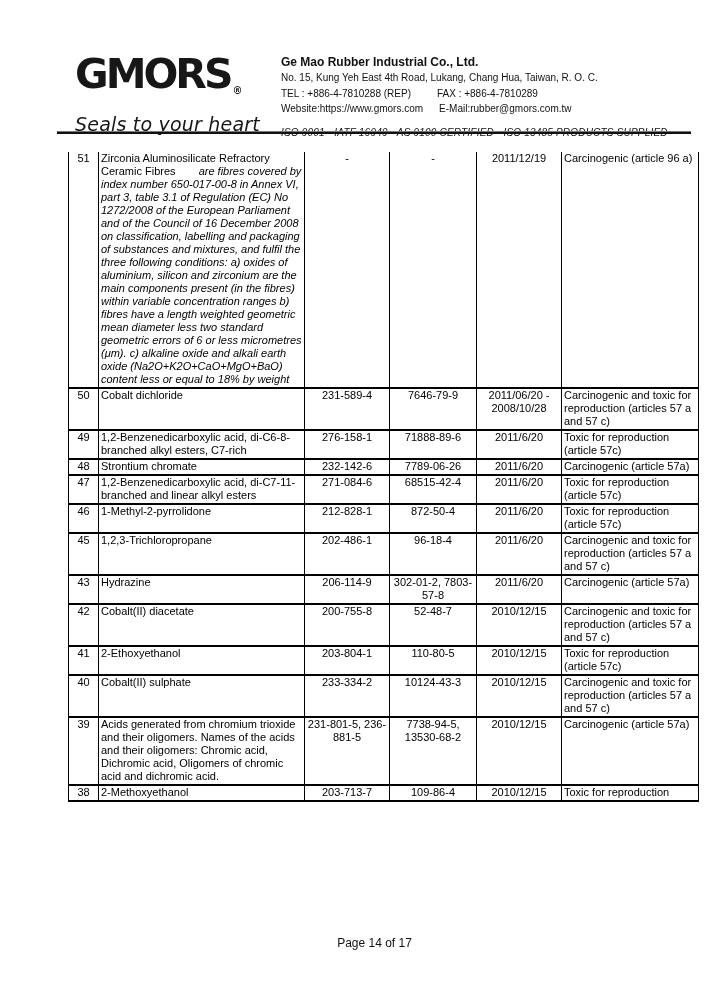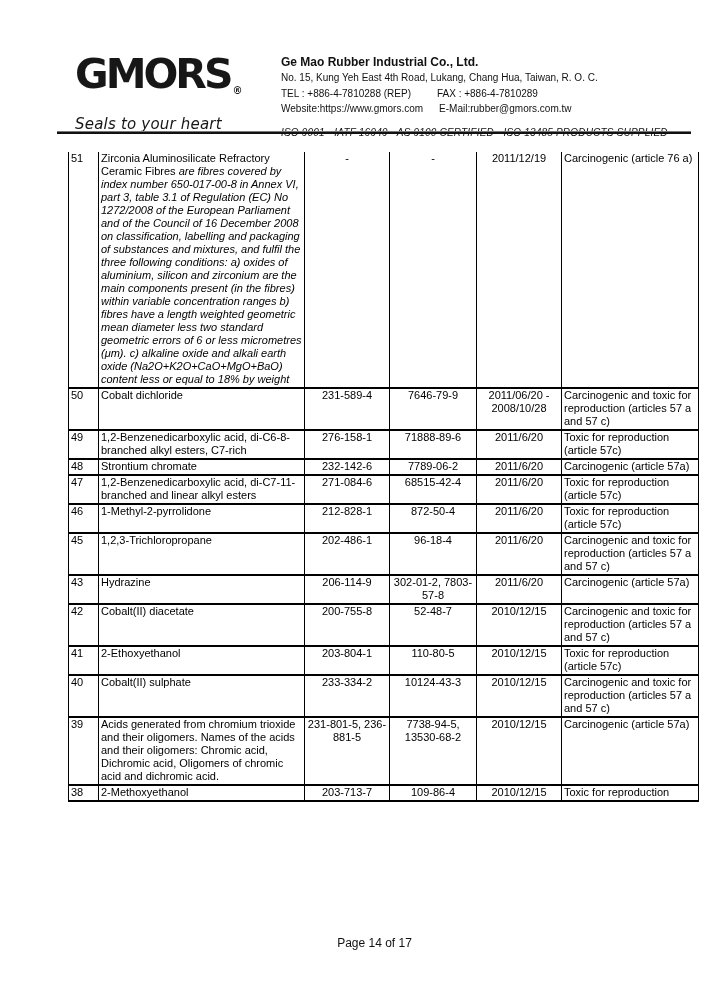--- a/index.html
+++ b/index.html
@@ -15,21 +15,21 @@
   .hdr{position:absolute;top:54px;left:75px;right:30px;display:flex;}
   .logo-block{width:192px;flex:0 0 192px;}
   .logo-word{
     font-family:"DejaVu Sans",sans-serif;
     font-weight:bold;font-size:41px;line-height:40px;
     letter-spacing:-3px;color:#171717;white-space:nowrap;
   }
   .logo-reg{font-size:10px;letter-spacing:0;vertical-align:-6px;margin-left:2px;}
   .tagline{
     font-family:"DejaVu Sans",sans-serif;
-    font-style:italic;font-size:15px;line-height:22px;
+    font-style:italic;font-size:19px;line-height:22px;
     color:#171717;margin-top:2px;white-space:nowrap;letter-spacing:0.2px;
   }
   .company-block{margin-left:14px;padding-top:1px;}
   .co-name{font-weight:bold;font-size:12px;line-height:15px;}
   .co-line{font-size:10px;line-height:15.5px;white-space:nowrap;}
   .co-gap{display:inline-block;width:26px;}
   .co-gap-sm{display:inline-block;width:16px;}
   .co-iso{
     font-style:italic;font-size:10px;line-height:15px;
     margin-top:8px;white-space:nowrap;letter-spacing:0.2px;
@@ -44,24 +44,24 @@
     border-collapse:collapse;table-layout:fixed;
     font-size:11px;line-height:13px;color:#000;
   }
   table.svhc td{
     border-left:1px solid #000;border-right:1px solid #000;
     border-top:2px solid #000;border-bottom:2px solid #000;
     padding:0 2px 1px 2px;vertical-align:top;
     word-wrap:break-word;
   }
   table.svhc tr:first-child td{border-top:none;}
-  td.c-no{text-align:left;vertical-align:middle;padding:0;margin-left:8px;}
+  td.c-no{text-align:center;vertical-align:middle;padding:0;margin-left:8px;}
   td.c-ec,td.c-cas,td.c-date{text-align:center;padding:0 2px 1px 2px;}
   td.c-class{padding:0 3px 1px 2px;}
-  .it{font-style:italic;}
+  .it{font-style:italic;margin-left:20px;}
   
   .footer{
     position:absolute;top:936px;left:12px;width:100%;
     text-align:center;font-size:12px;color:#111;
   }
 </style>
 </head>
 <body>
 
 <div class="page">
@@ -91,21 +91,21 @@
         <col style="width:85px">
         <col style="width:137px">
     </colgroup>
     <tbody>
       <tr>
         <td class="c-no">51</td>
         <td class="c-name"><span>Zirconia Aluminosilicate Refractory Ceramic Fibres</span><span class="it"> are fibres covered by index number 650-017-00-8 in Annex VI, part 3, table 3.1 of Regulation (EC) No 1272/2008 of the European Parliament and of the Council of 16 December 2008 on classification, labelling and packaging of substances and mixtures, and fulfil the three following conditions: a) oxides of aluminium, silicon and zirconium are the main components present (in the fibres) within variable concentration ranges b) fibres have a length weighted geometric mean diameter less two standard geometric errors of 6 or less micrometres (μm). c) alkaline oxide and alkali earth oxide (Na2O+K2O+CaO+MgO+BaO) content less or equal to 18% by weight</span></td>
         <td class="c-ec">-</td>
         <td class="c-cas">-</td>
         <td class="c-date">2011/12/19</td>
-        <td class="c-class">Carcinogenic (article 76 a)</td>
+        <td class="c-class">Carcinogenic (article 96 a)</td>
       </tr>
       <tr>
         <td class="c-no">50</td>
         <td class="c-name"><span>Cobalt dichloride</span></td>
         <td class="c-ec">231-589-4</td>
         <td class="c-cas">7646-79-9</td>
         <td class="c-date">2011/06/20 - 2008/10/28</td>
         <td class="c-class">Carcinogenic and toxic for reproduction (articles 57 a and 57 c)</td>
       </tr>
       <tr>
@@ -113,21 +113,21 @@
         <td class="c-name"><span>1,2-Benzenedicarboxylic acid, di-C6-8-branched alkyl esters, C7-rich</span></td>
         <td class="c-ec">276-158-1</td>
         <td class="c-cas">71888-89-6</td>
         <td class="c-date">2011/6/20</td>
         <td class="c-class">Toxic for reproduction (article 57c)</td>
       </tr>
       <tr>
         <td class="c-no">48</td>
         <td class="c-name"><span>Strontium chromate</span></td>
         <td class="c-ec">232-142-6</td>
-        <td class="c-cas">7789-06-2</td>
+        <td class="c-cas">7789-06-26</td>
         <td class="c-date">2011/6/20</td>
         <td class="c-class">Carcinogenic (article 57a)</td>
       </tr>
       <tr>
         <td class="c-no">47</td>
         <td class="c-name"><span>1,2-Benzenedicarboxylic acid, di-C7-11-branched and linear alkyl esters</span></td>
         <td class="c-ec">271-084-6</td>
         <td class="c-cas">68515-42-4</td>
         <td class="c-date">2011/6/20</td>
         <td class="c-class">Toxic for reproduction (article 57c)</td>

